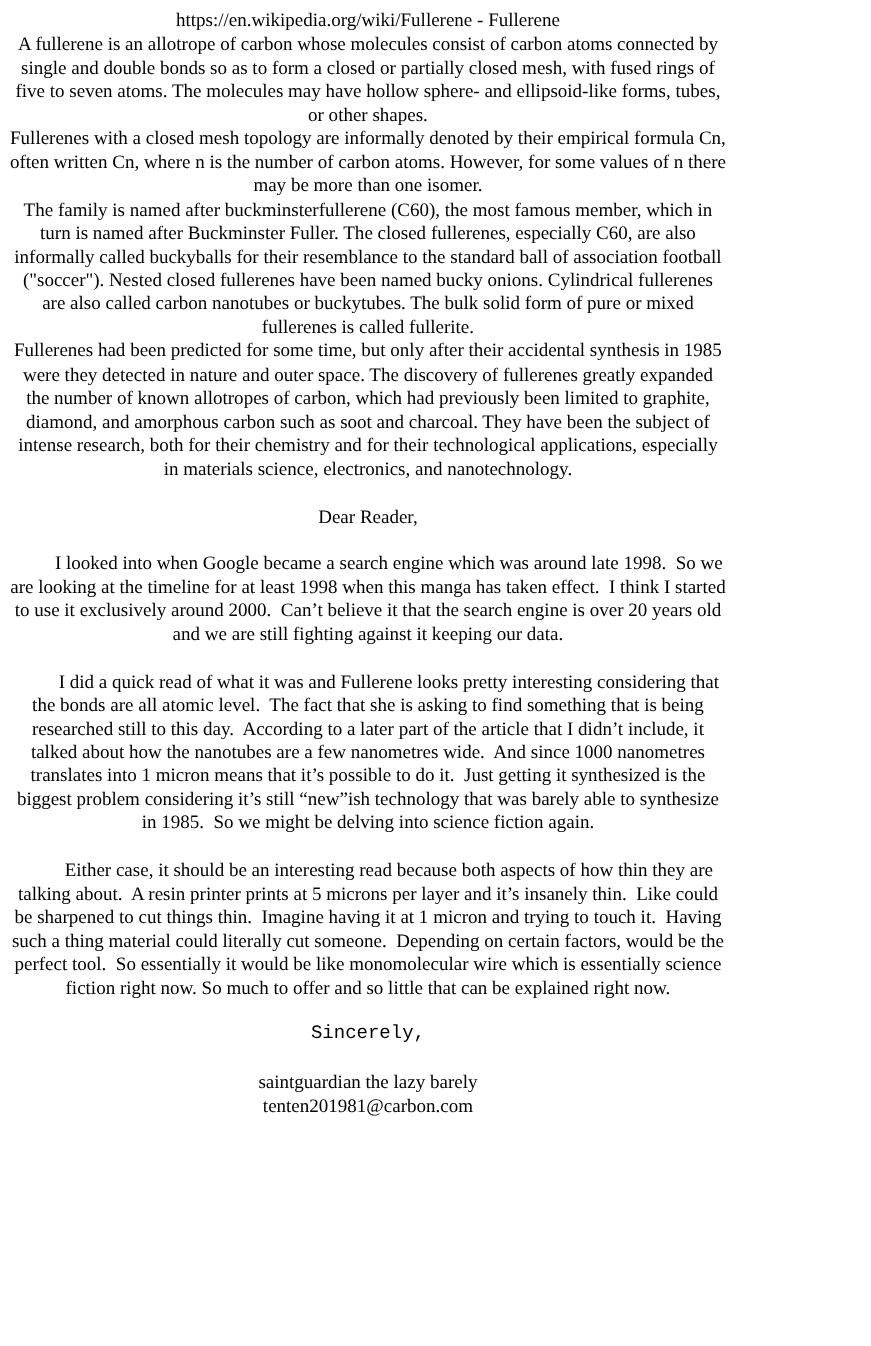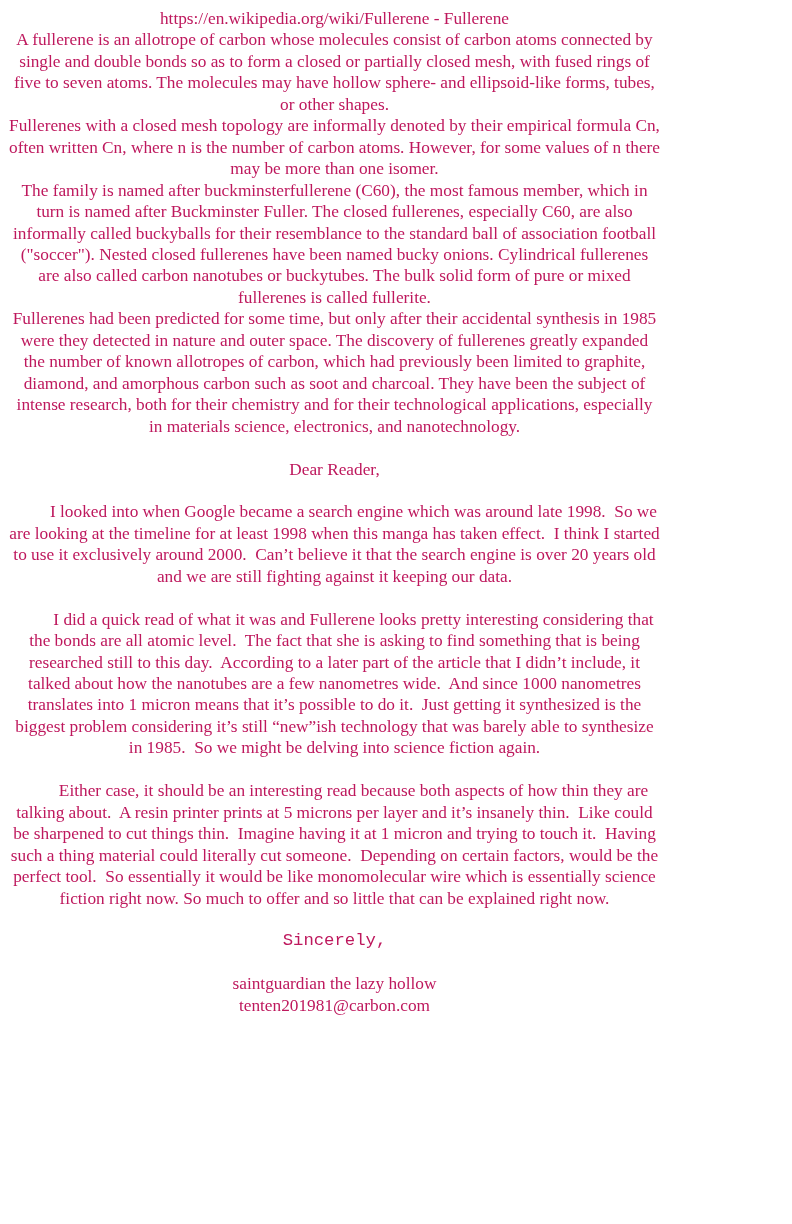--- a/index.html
+++ b/index.html
@@ -7,21 +7,21 @@
     padding: 0;
     background: #ffffff;
   }
   .page {
     position: relative;
     width: 669px;
     height: 1224px;
     box-sizing: border-box;
     padding: 8px 9px 0 9px;
     background: #ffffff;
-    color: #be185d;
+    color: #000000;
     font-family: "Liberation Serif", "DejaVu Serif", serif;
     font-size: 17.3px;
     line-height: 21.45px;
     overflow: hidden;
   }
   .page p {
     margin: 0;
     white-space: pre-wrap;
     text-align: center;
   }
@@ -59,17 +59,17 @@
     <p>The family is named after buckminsterfullerene (C60), the most famous member, which in turn is named after Buckminster Fuller. The closed fullerenes, especially C60, are also informally called buckyballs for their resemblance to the standard ball of association football ("soccer"). Nested closed fullerenes have been named bucky onions. Cylindrical fullerenes are also called carbon nanotubes or buckytubes. The bulk solid form of pure or mixed fullerenes is called fullerite.</p>
     <p>Fullerenes had been predicted for some time, but only after their accidental synthesis in 1985 were they detected in nature and outer space. The discovery of fullerenes greatly expanded the number of known allotropes of carbon, which had previously been limited to graphite, diamond, and amorphous carbon such as soot and charcoal. They have been the subject of intense research, both for their chemistry and for their technological applications, especially in materials science, electronics, and nanotechnology.</p>
   </header>
 
   <section class="reader-letter">
     <p class="salutation">Dear Reader,</p>
     <p class="letter-paragraph">I looked into when Google became a search engine which was around late 1998.  So we are looking at the timeline for at least 1998 when this manga has taken effect.  I think I started to use it exclusively around 2000.  Can’t believe it that the search engine is over 20 years old and we are still fighting against it keeping our data.</p>
     <p class="letter-paragraph">I did a quick read of what it was and Fullerene looks pretty interesting considering that the bonds are all atomic level.  The fact that she is asking to find something that is being researched still to this day.  According to a later part of the article that I didn’t include, it talked about how the nanotubes are a few nanometres wide.  And since 1000 nanometres translates into 1 micron means that it’s possible to do it.  Just getting it synthesized is the biggest problem considering it’s still “new”ish technology that was barely able to synthesize in 1985.  So we might be delving into science fiction again.</p>
     <p class="letter-paragraph">Either case, it should be an interesting read because both aspects of how thin they are talking about.  A resin printer prints at 5 microns per layer and it’s insanely thin.  Like could be sharpened to cut things thin.  Imagine having it at 1 micron and trying to touch it.  Having such a thing material could literally cut someone.  Depending on certain factors, would be the perfect tool.  So essentially it would be like monomolecular wire which is essentially science fiction right now. So much to offer and so little that can be explained right now.</p>
     <p class="closing">Sincerely,</p>
-    <p class="signature-line">saintguardian the lazy hollow</p>
+    <p class="signature-line">saintguardian the lazy barely</p>
     <p class="signature-line">tenten201981@carbon.com</p>
   </section>
 
 </div>
 
 </body></html>

